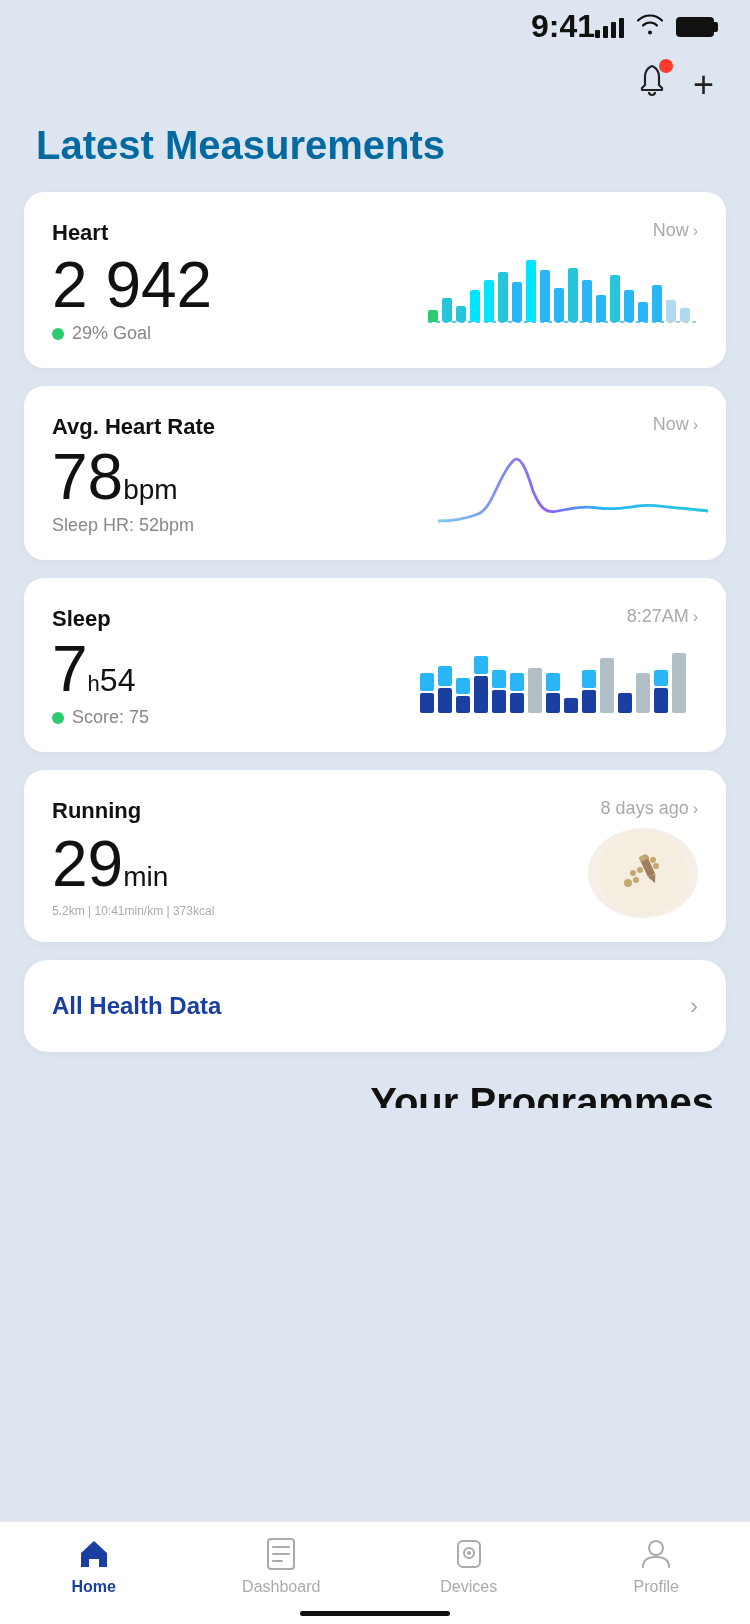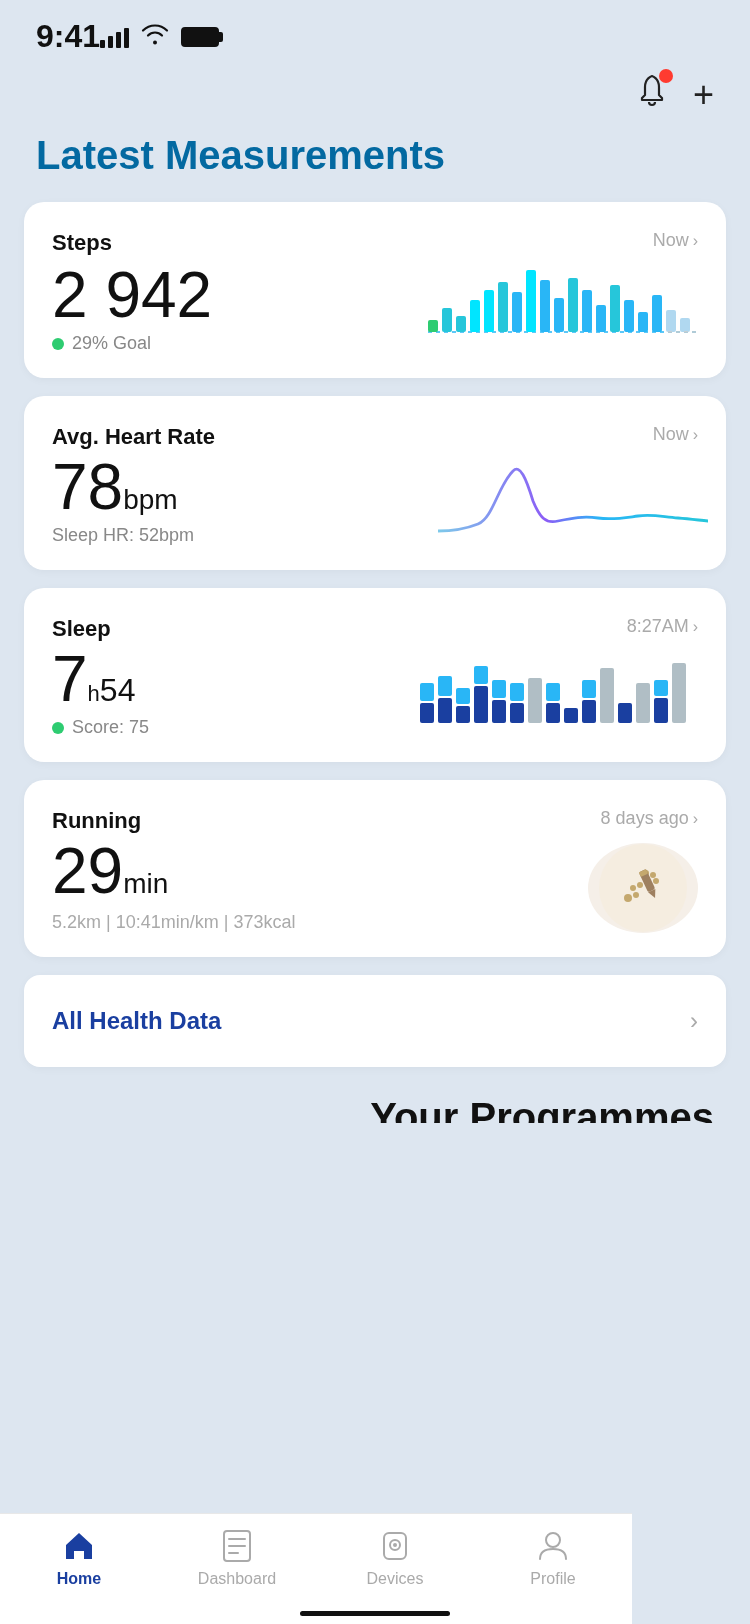--- a/index.html
+++ b/index.html
@@ -8,23 +8,23 @@
       width: 750px;
       min-height: 1624px;
       background: #dde6f0;
       font-family: -apple-system, BlinkMacSystemFont, 'Helvetica Neue', Arial, sans-serif;
       overflow-x: hidden;
     }
 
     
     .status-bar {
       display: flex;
-      justify-content: flex-start;
-      align-items: center;
-      padding: 18px 36px 10px 36px;
+      justify-content: flex-end;
+      align-items: center;
+      padding: 8px 36px 10px 36px;
       background: #dde6f0;
     }
     .status-time {
       font-size: 32px;
       font-weight: 700;
       color: #111;
     }
     .status-icons {
       display: flex;
       align-items: center;
@@ -204,29 +204,29 @@
       background: #f5efe8;
       border-radius: 50%;
       display: flex;
       align-items: center;
       justify-content: center;
       position: relative;
       flex-shrink: 0;
     }
 
     .card-detail {
-      font-size: 18px;
+      font-size: 12px;
       color: #aaa;
       margin-top: 6px;
     }
 
     
     .all-health-btn {
       background: #fff;
-      border-radius: 16px;
+      border-radius: 24px;
       padding: 32px 28px;
       margin: 0 24px;
       display: flex;
       justify-content: space-between;
       align-items: center;
       cursor: pointer;
       box-shadow: 0 2px 8px rgba(0,0,0,0.04);
     }
     .all-health-label {
       font-size: 24px;
@@ -247,25 +247,25 @@
       overflow: hidden;
       height: 56px;
       text-align: right;
     }
 
     
     .bottom-nav {
       position: fixed;
       bottom: 0;
       left: 0;
-      width: 632px;
+      width: 750px;
       background: #fff;
       border-top: 1px solid #e8e8e8;
       display: flex;
-      padding: 14px 0 36px 0;
+      padding: 14px 0 28px 0;
     }
     .nav-item {
       flex: 1;
       display: flex;
       flex-direction: column;
       align-items: center;
       gap: 6px;
       cursor: pointer;
     }
     .nav-icon {
@@ -340,21 +340,21 @@
     <div class="add-button">+</div>
   </div>
 </div>
 
 <div class="page-title">Latest Measurements</div>
 
 <div class="cards-container">
 
   <div class="card">
     <div class="card-header">
-      <span class="card-title">Steps</span>
+      <span class="card-title">Heart</span>
       <span class="card-time">
         <span>Now</span>
         <span class="card-time-chevron">›</span>
       </span>
     </div>
     <div class="card-value-row">
       <div class="card-left">
         <div class="card-big-value">2 942</div>
         <div class="card-subtitle">
           <span class="green-dot"></span>

